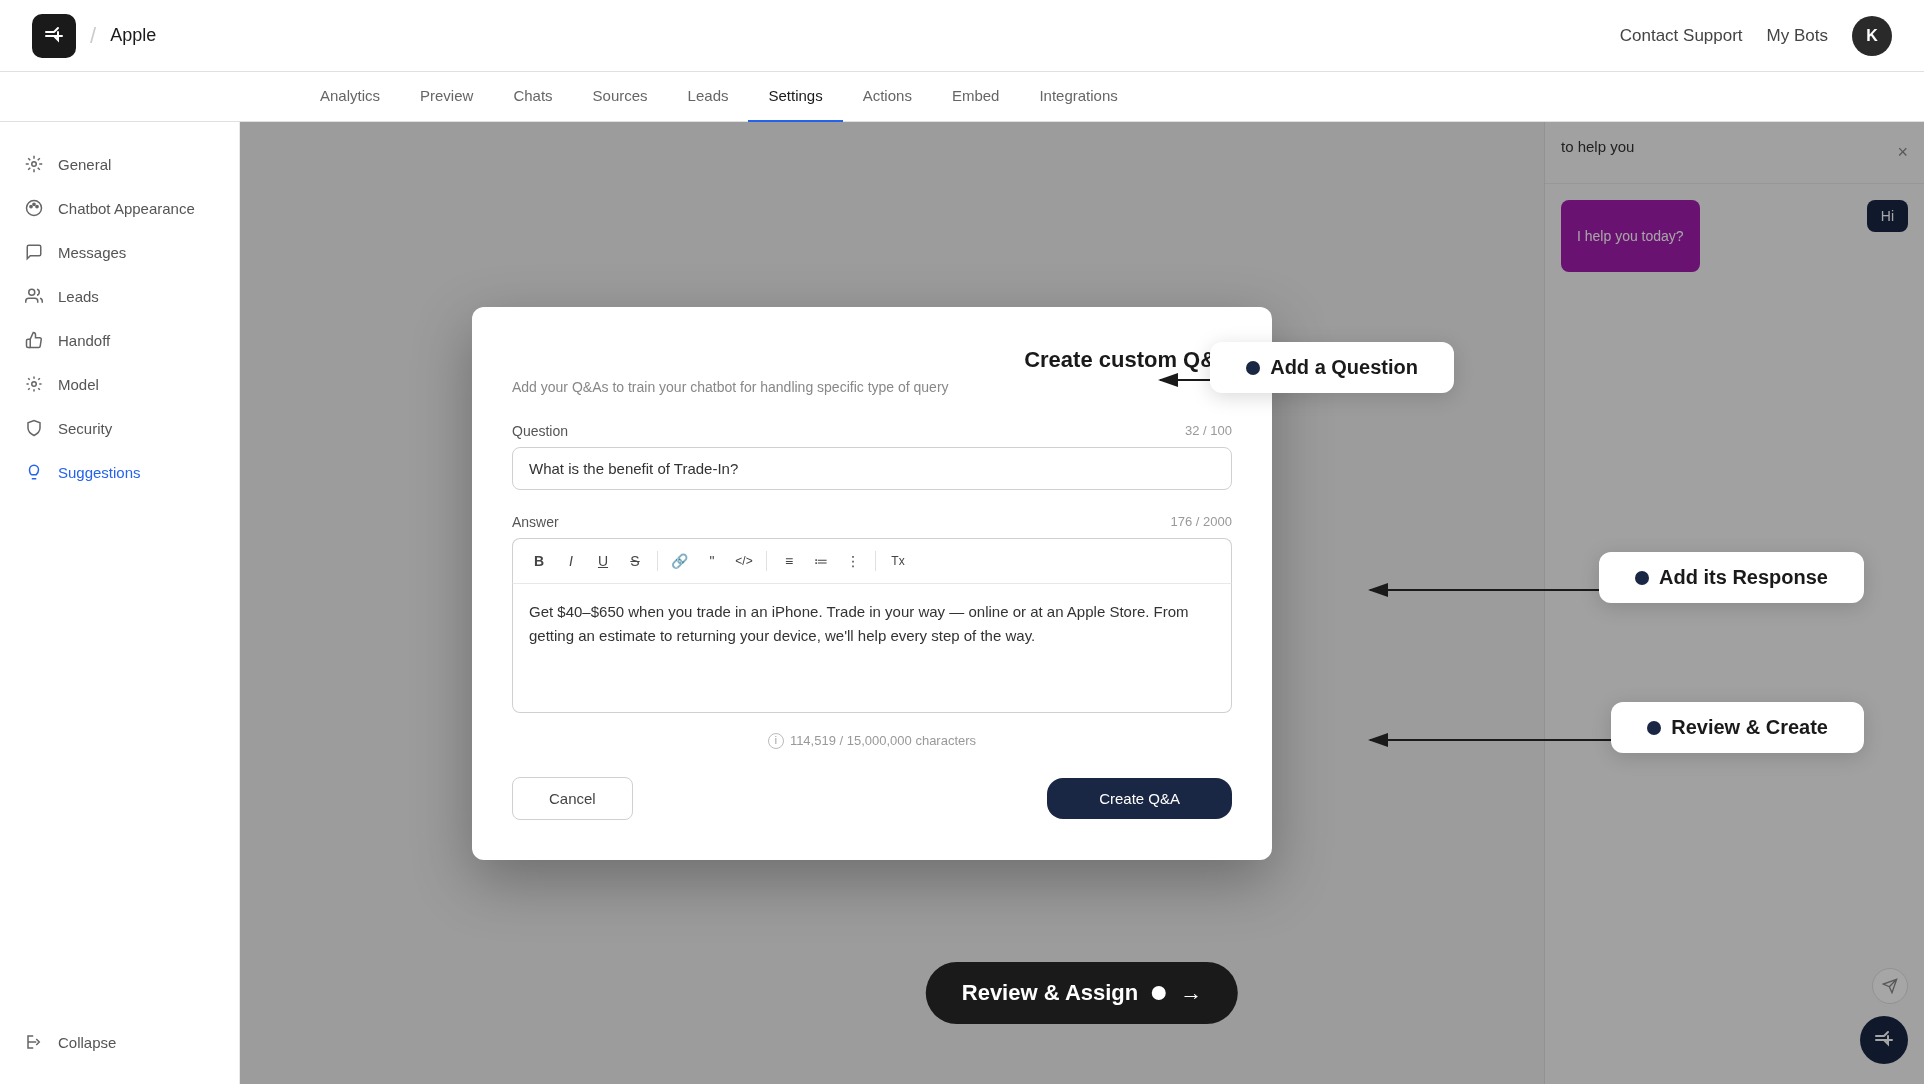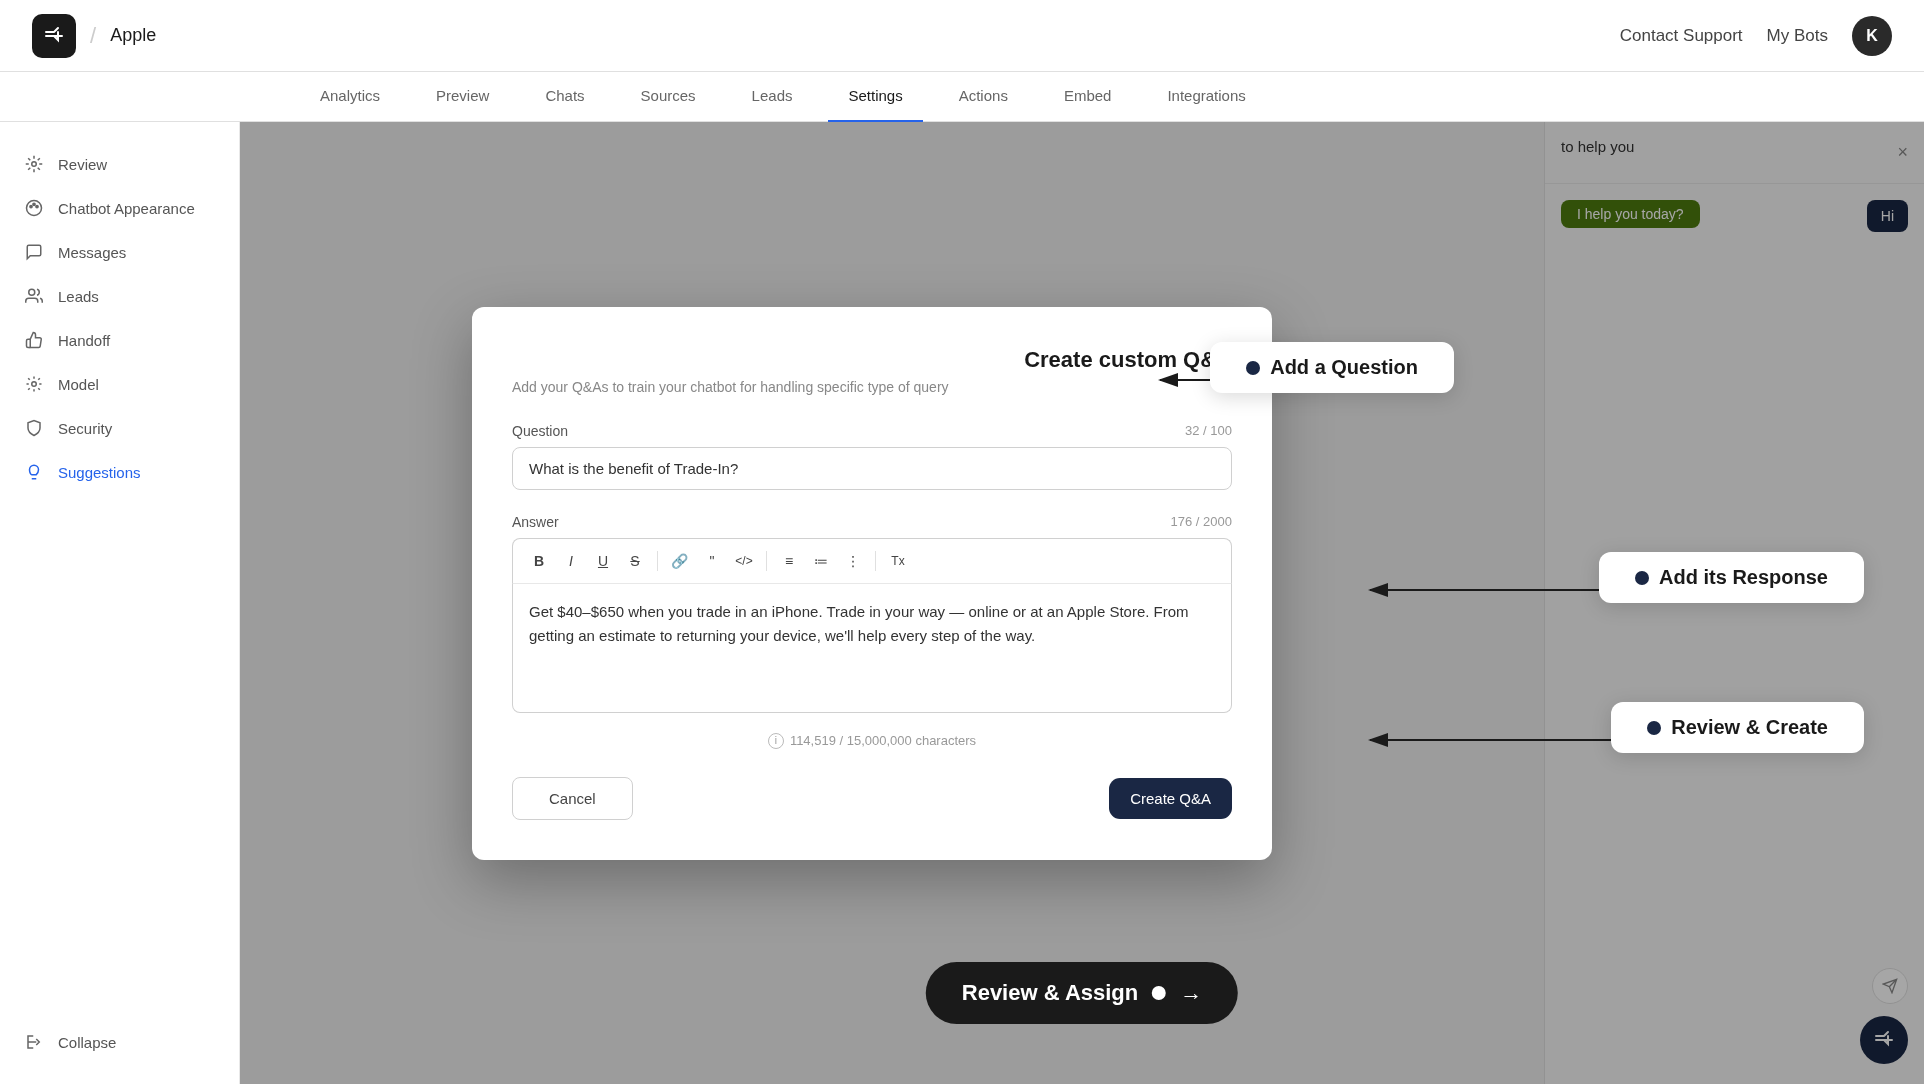--- a/index.html
+++ b/index.html
@@ -73,21 +73,21 @@
       font-weight: 600;
     }
 
     
     .nav-tabs {
       background: #fff;
       border-bottom: 1px solid #e0e0e0;
       display: flex;
       align-items: center;
       padding: 0 300px;
-      gap: 16px;
+      gap: 0;
       height: 50px;
     }
     .nav-tab {
       padding: 0 20px;
       height: 50px;
       display: flex;
       align-items: center;
       font-size: 15px;
       color: #666;
       cursor: pointer;
@@ -304,23 +304,23 @@
       padding: 12px 36px;
       border: 1.5px solid #d0d0d0;
       border-radius: 8px;
       background: #fff;
       font-size: 15px;
       color: #444;
       cursor: pointer;
       font-family: inherit;
     }
     .btn-create {
-      padding: 12px 21px;
+      padding: 12px 52px;
       border: none;
-      border-radius: 11px;
+      border-radius: 16px;
       background: #1a2744;
       color: #fff;
       font-size: 15px;
       font-weight: 500;
       cursor: pointer;
       font-family: inherit;
     }
 
     
     .callout {
@@ -488,21 +488,21 @@
   <div class="sidebar">
     <div class="sidebar-items">
 
       <div class="sidebar-item">
         <div class="sidebar-icon">
           <svg width="18" height="18" viewBox="0 0 24 24" fill="none" stroke="#666" stroke-width="2">
             <circle cx="12" cy="12" r="3"></circle>
               <path d="M12 1v4M12 19v4M4.22 4.22l2.83 2.83M16.95 16.95l2.83 2.83M1 12h4M19 12h4M4.22 19.78l2.83-2.83M16.95 7.05l2.83-2.83"></path>
           </svg>
         </div>
-        <span>Review</span>
+        <span>General</span>
       </div>
 
       <div class="sidebar-item">
         <div class="sidebar-icon">
           <svg width="18" height="18" viewBox="0 0 24 24" fill="none" stroke="#666" stroke-width="2">
             <circle cx="12" cy="12" r="10"></circle>
               <circle cx="8" cy="10" r="1.5" fill="#666"></circle>
               <circle cx="12" cy="7" r="1.5" fill="#666"></circle>
               <circle cx="16" cy="10" r="1.5" fill="#666"></circle>
           </svg>
@@ -583,21 +583,21 @@
   </div>
 
   <div class="content-area">
 
     <div class="bg-panel">
       <div class="bg-panel-header">
         <span class="bg-help-text" style="font-size:15px;color:#333;">to help you</span>
         <span class="bg-panel-close">×</span>
       </div>
       <div class="bg-panel-content">
-        <div style="background:#4d7c0f;color:#fff;border-radius:8px;padding:6px 16px;font-size:14px;display:inline-block;margin-bottom:10px;">I help you today?</div>
+        <div style="background:#a21caf;color:#fff;border-radius:8px;padding:28px 16px;font-size:14px;display:inline-block;margin-bottom:10px;">I help you today?</div>
         <div style="float:right;background:#1a2744;color:#fff;border-radius:8px;padding:8px 14px;font-size:14px;display:inline-block;">Hi</div>
       </div>
       <div class="bg-send-btn">
         <svg width="16" height="16" viewBox="0 0 24 24" fill="none" stroke="#888" stroke-width="2">
           <path d="M22 2L11 13M22 2L15 22l-4-9-9-4 20-7z"></path>
         </svg>
       </div>
       <div class="bg-bot-icon" style="position:absolute;bottom:20px;right:16px;">
         <svg width="24" height="24" viewBox="0 0 24 24" fill="none">
           <path d="M4 8h8M4 12h16M12 8l4-4M16 8v8l-4-4" stroke="white" stroke-width="2" stroke-linecap="round"></path>

